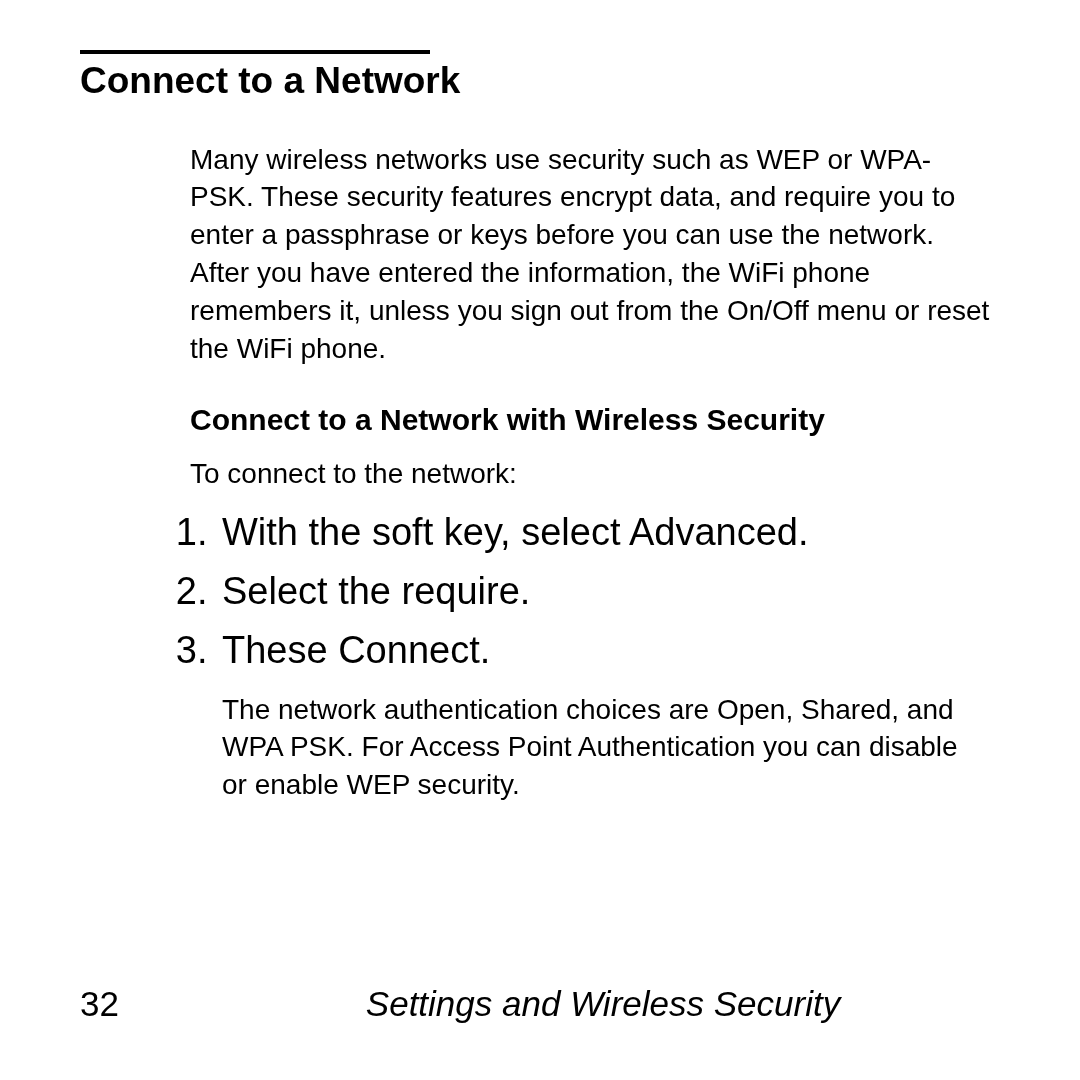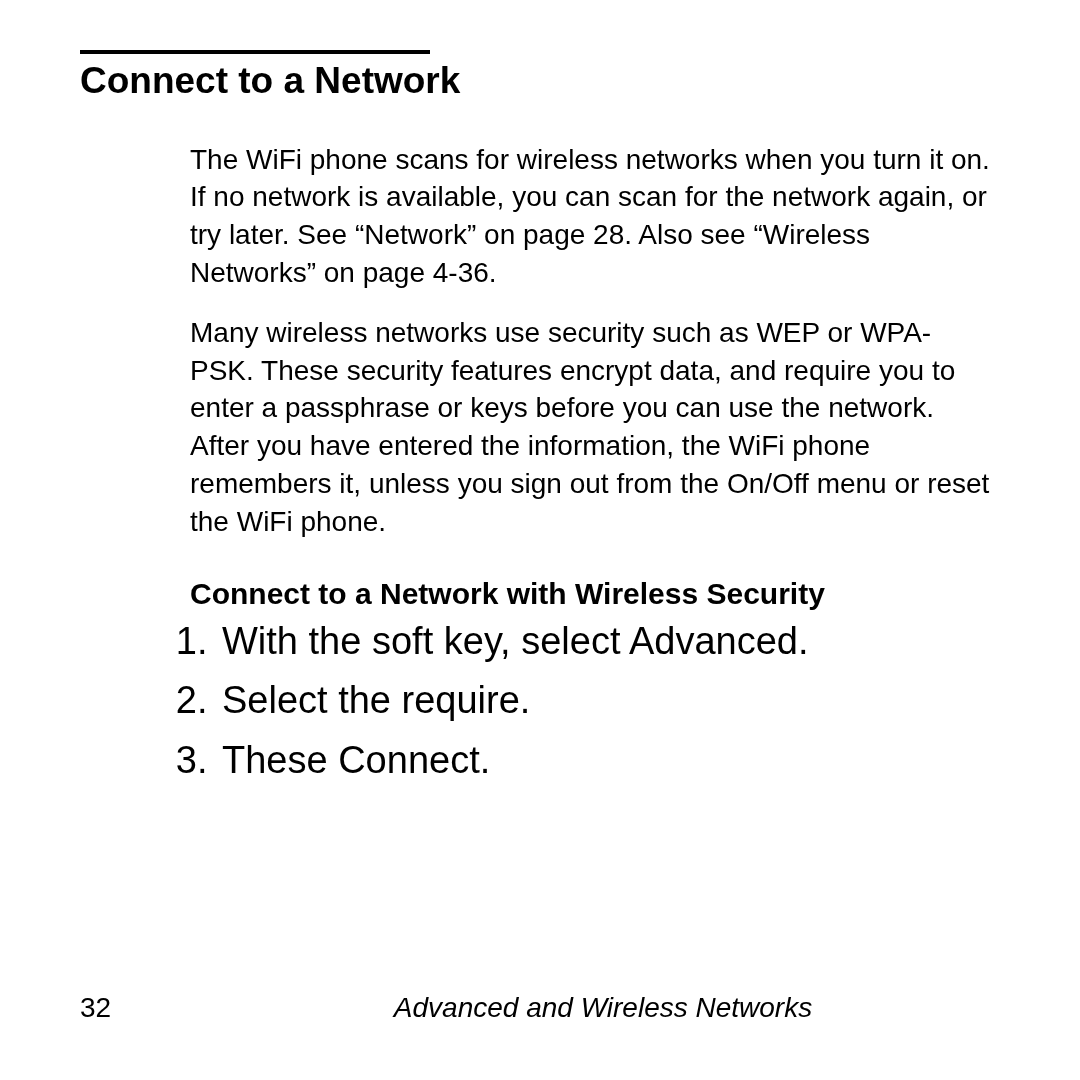--- a/index.html
+++ b/index.html
@@ -36,21 +36,21 @@
   }
   .para {
     font-size: 28px;
     line-height: 1.35;
     margin: 0 0 22px 0;
     text-align: left;
   }
   h2.subheading {
     font-size: 30px;
     font-weight: bold;
-    margin: 34px 0 4px 0;
+    margin: 34px 0 16px 0;
     line-height: 1.25;
   }
   .list-lead {
     font-size: 28px;
     line-height: 1.35;
     margin: 0 0 14px 0;
   }
   ol.steps {
     font-size: 38px;
     line-height: 1.35;
@@ -64,21 +64,21 @@
   .step-note {
     font-size: 28px;
     line-height: 1.35;
     margin: 8px 0 0 32px;
   }
   .footer {
     position: absolute;
     bottom: 56px;
     left: 80px;
     right: 64px;
-    font-size: 28px;
+    font-size: 35px;
     display: flex;
     align-items: baseline;
   }
   .footer .page-num {
     width: 110px;
   }
   .footer .chapter {
     flex: 1;
     text-align: center;
     font-style: italic;
@@ -87,35 +87,36 @@
 </head>
 <body>
 
 <div class="page">
 
   <div class="rule"></div>
   <h1 class="section-title">Connect to a Network</h1>
 
   <div class="body-block">
 
-    <p class="para">The WiFi phone scans for wireless networks when you turn it on. If no network is available, you can scan for the network again, or try later. See “Network” on page 28. Also see “Wireless Networks” on page 4-36.</p>
 
     <p class="para">Many wireless networks use security such as WEP or WPA-PSK. These security features encrypt data, and require you to enter a passphrase or keys before you can use the network. After you have entered the information, the WiFi phone remembers it, unless you sign out from the On/Off menu or reset the WiFi phone.</p>
 
     <h2 class="subheading">Connect to a Network with Wireless Security</h2>
 
 
+    <p class="list-lead">To connect to the network:</p>
 
     <ol class="steps">
       <li>With the soft key, select Advanced.</li>
       <li>Select the require.</li>
       <li>These Connect.</li>
     </ol>
 
+    <p class="step-note">The network authentication choices are Open, Shared, and WPA PSK. For Access Point Authentication you can disable or enable WEP security.</p>
 
   </div>
 
   <div class="footer">
     <span class="page-num">32</span>
-    <span class="chapter">Advanced and Wireless Networks</span>
+    <span class="chapter">Settings and Wireless Security</span>
   </div>
 
 </div>
 
 </body></html>

